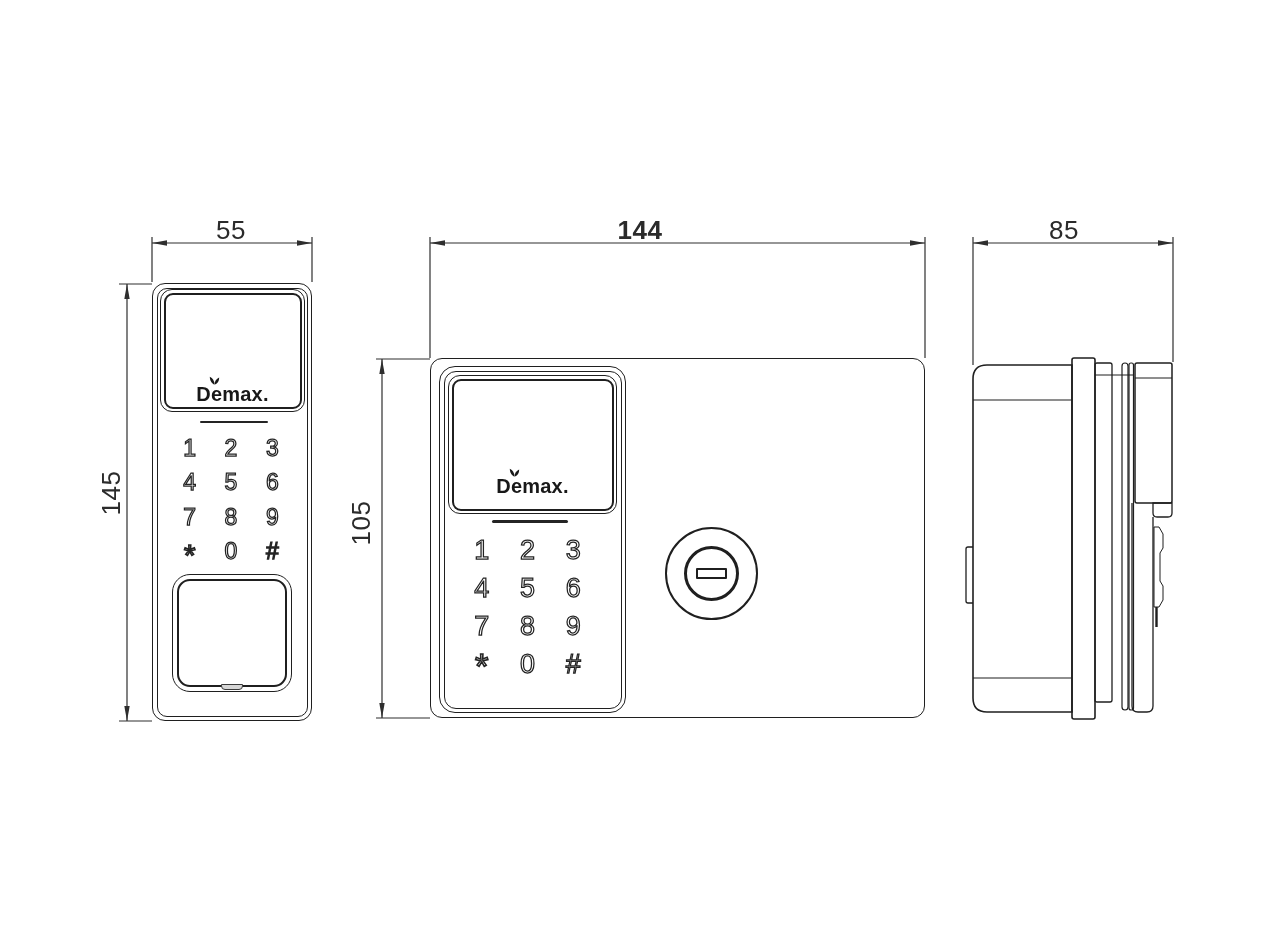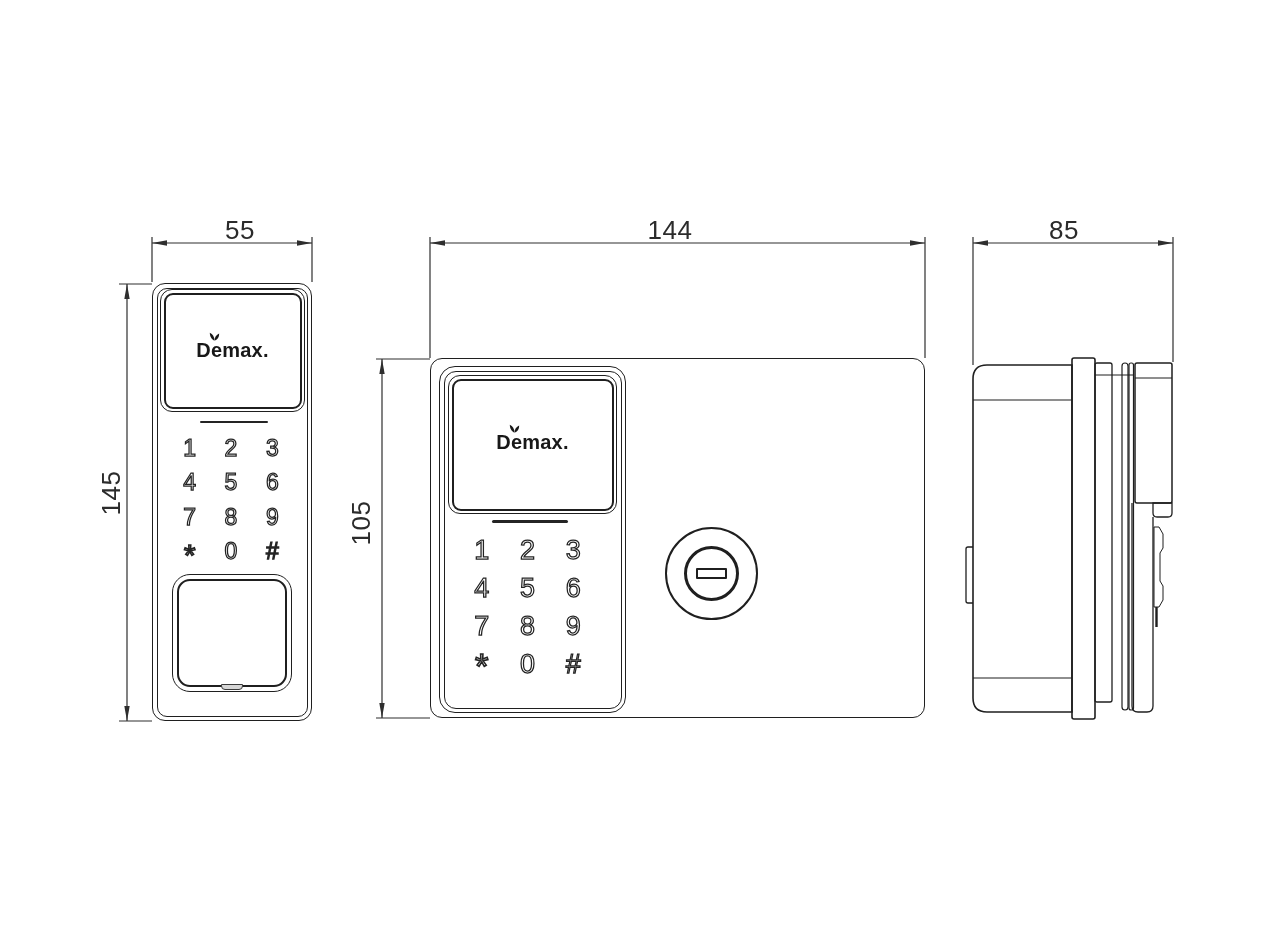--- a/index.html
+++ b/index.html
@@ -17,21 +17,21 @@
   .rr{position:absolute;border:1.4px solid var(--ink);background:transparent;box-sizing:border-box;}
   
   .dimlabel{
     position:absolute;font-size:26px;line-height:28px;color:var(--dimc);
     text-align:center;letter-spacing:0.5px;white-space:nowrap;
   }
   .rot{transform:rotate(-90deg);transform-origin:center center;}
   
   .logo{
     position:absolute;text-align:center;font-weight:700;font-size:20px;
-    letter-spacing:0.2px;color:#181818;
+    letter-spacing:0.2px;color:#181818;margin-top:44px;
   }
   .logo .wordwrap{position:relative;display:inline-block;}
   .logo svg{position:absolute;top:-7px;left:13px;}
   
   .keypad{
     position:absolute;display:grid;
     grid-template-columns:repeat(3,1fr);grid-auto-rows:1fr;
   }
   .key{
     display:flex;align-items:center;justify-content:center;
@@ -56,39 +56,39 @@
 </head>
 <body>
 
 <svg class="dim lines" style="left:140px;top:236px;" width="186" height="52">
   <line x1="12" y1="1" x2="12" y2="46"></line>
   <line x1="172" y1="1" x2="172" y2="46"></line>
   <line x1="12" y1="7" x2="172" y2="7"></line>
   <polygon points="12,7 27,4.3 27,9.7"></polygon>
   <polygon points="172,7 157,4.3 157,9.7"></polygon>
 </svg>
-<div class="dimlabel" style="left:213px;top:216px;width:54px;">55</div>
+<div class="dimlabel" style="left:204px;top:216px;width:54px;">55</div>
 
 <svg class="dim lines" style="left:100px;top:278px;" width="56" height="450">
   <line x1="19" y1="6" x2="52" y2="6"></line>
   <line x1="19" y1="443" x2="52" y2="443"></line>
   <line x1="27" y1="6" x2="27" y2="443"></line>
   <polygon points="27,6 24.3,21 29.7,21"></polygon>
   <polygon points="27,443 24.3,428 29.7,428"></polygon>
 </svg>
 <div class="dimlabel rot" style="left:84px;top:478px;width:56px;height:30px;">145</div>
 
 <svg class="dim lines" style="left:418px;top:236px;" width="522" height="126">
   <line x1="12" y1="1" x2="12" y2="122"></line>
   <line x1="507" y1="1" x2="507" y2="122"></line>
   <line x1="12" y1="7" x2="507" y2="7"></line>
   <polygon points="12,7 27,4.3 27,9.7"></polygon>
   <polygon points="507,7 492,4.3 492,9.7"></polygon>
 </svg>
-<div class="dimlabel" style="left:638px;top:216px;width:64px;">144</div>
+<div class="dimlabel" style="left:608px;top:216px;width:64px;font-weight:bold;">144</div>
 
 <svg class="dim lines" style="left:370px;top:352px;" width="66" height="376">
   <line x1="6" y1="7" x2="60" y2="7"></line>
   <line x1="6" y1="366" x2="60" y2="366"></line>
   <line x1="12" y1="7" x2="12" y2="366"></line>
   <polygon points="12,7 9.3,22 14.7,22"></polygon>
   <polygon points="12,366 9.3,351 14.7,351"></polygon>
 </svg>
 <div class="dimlabel rot" style="left:334px;top:508px;width:56px;height:30px;">105</div>
 

